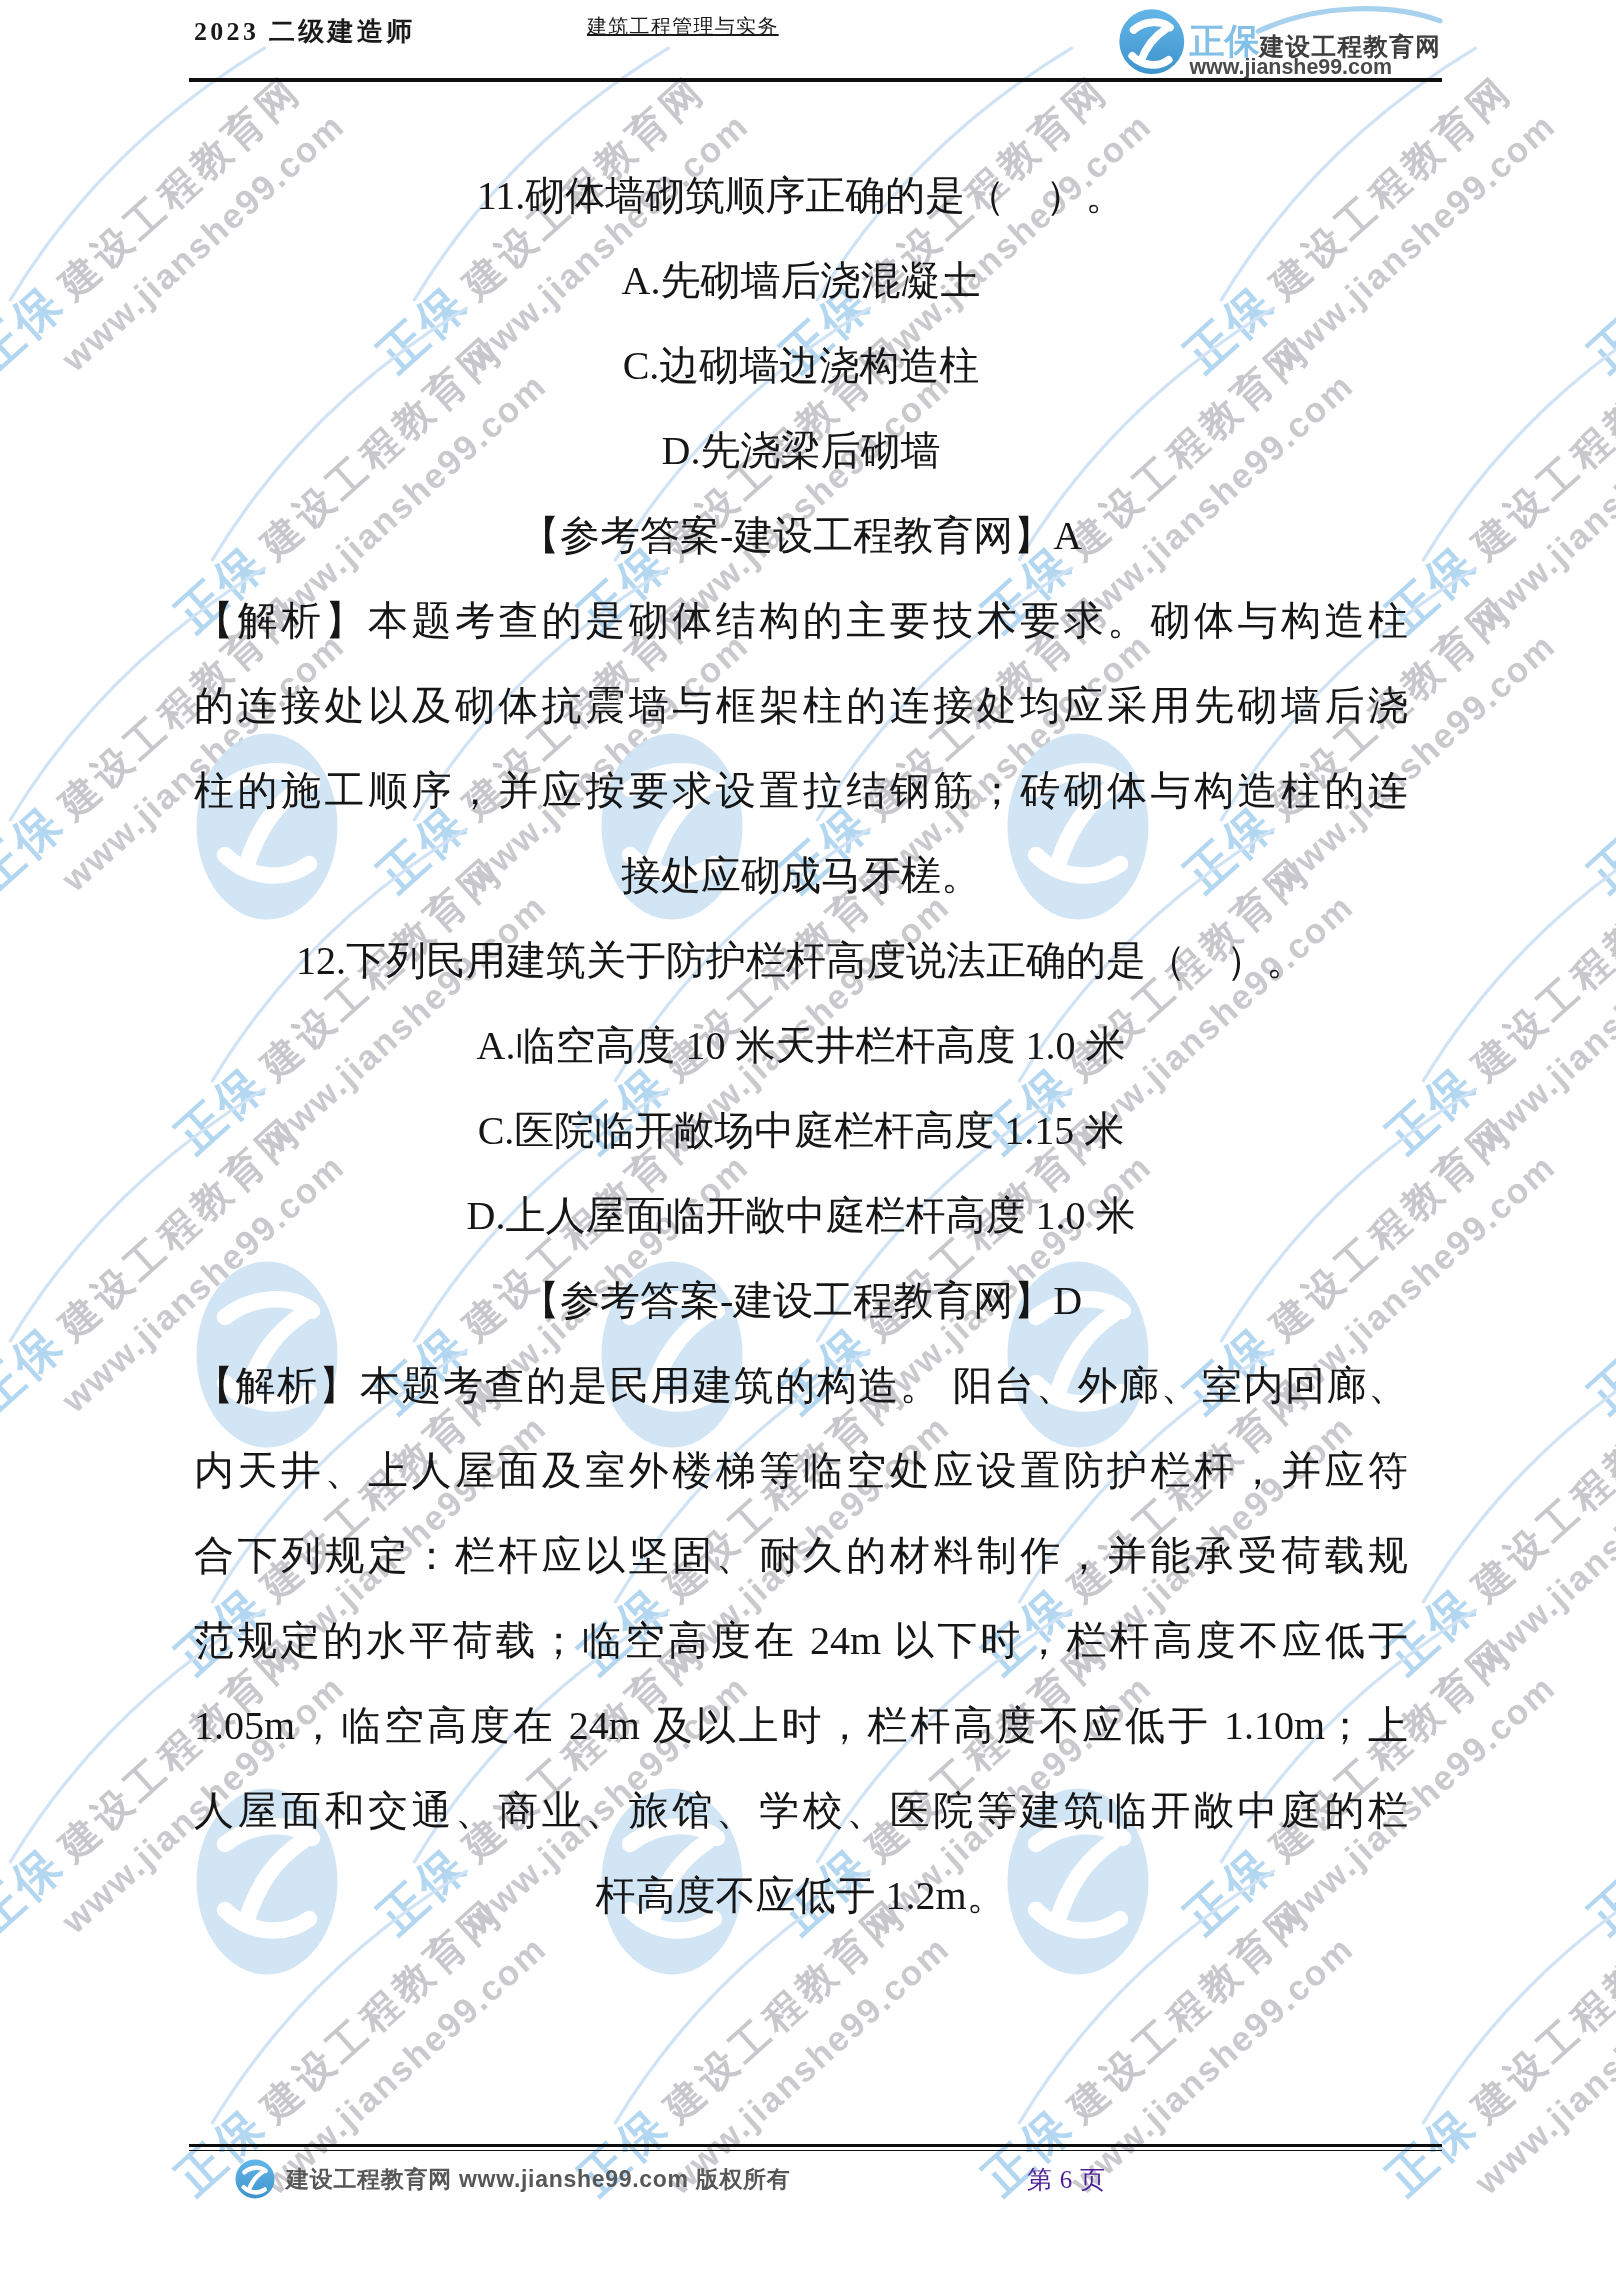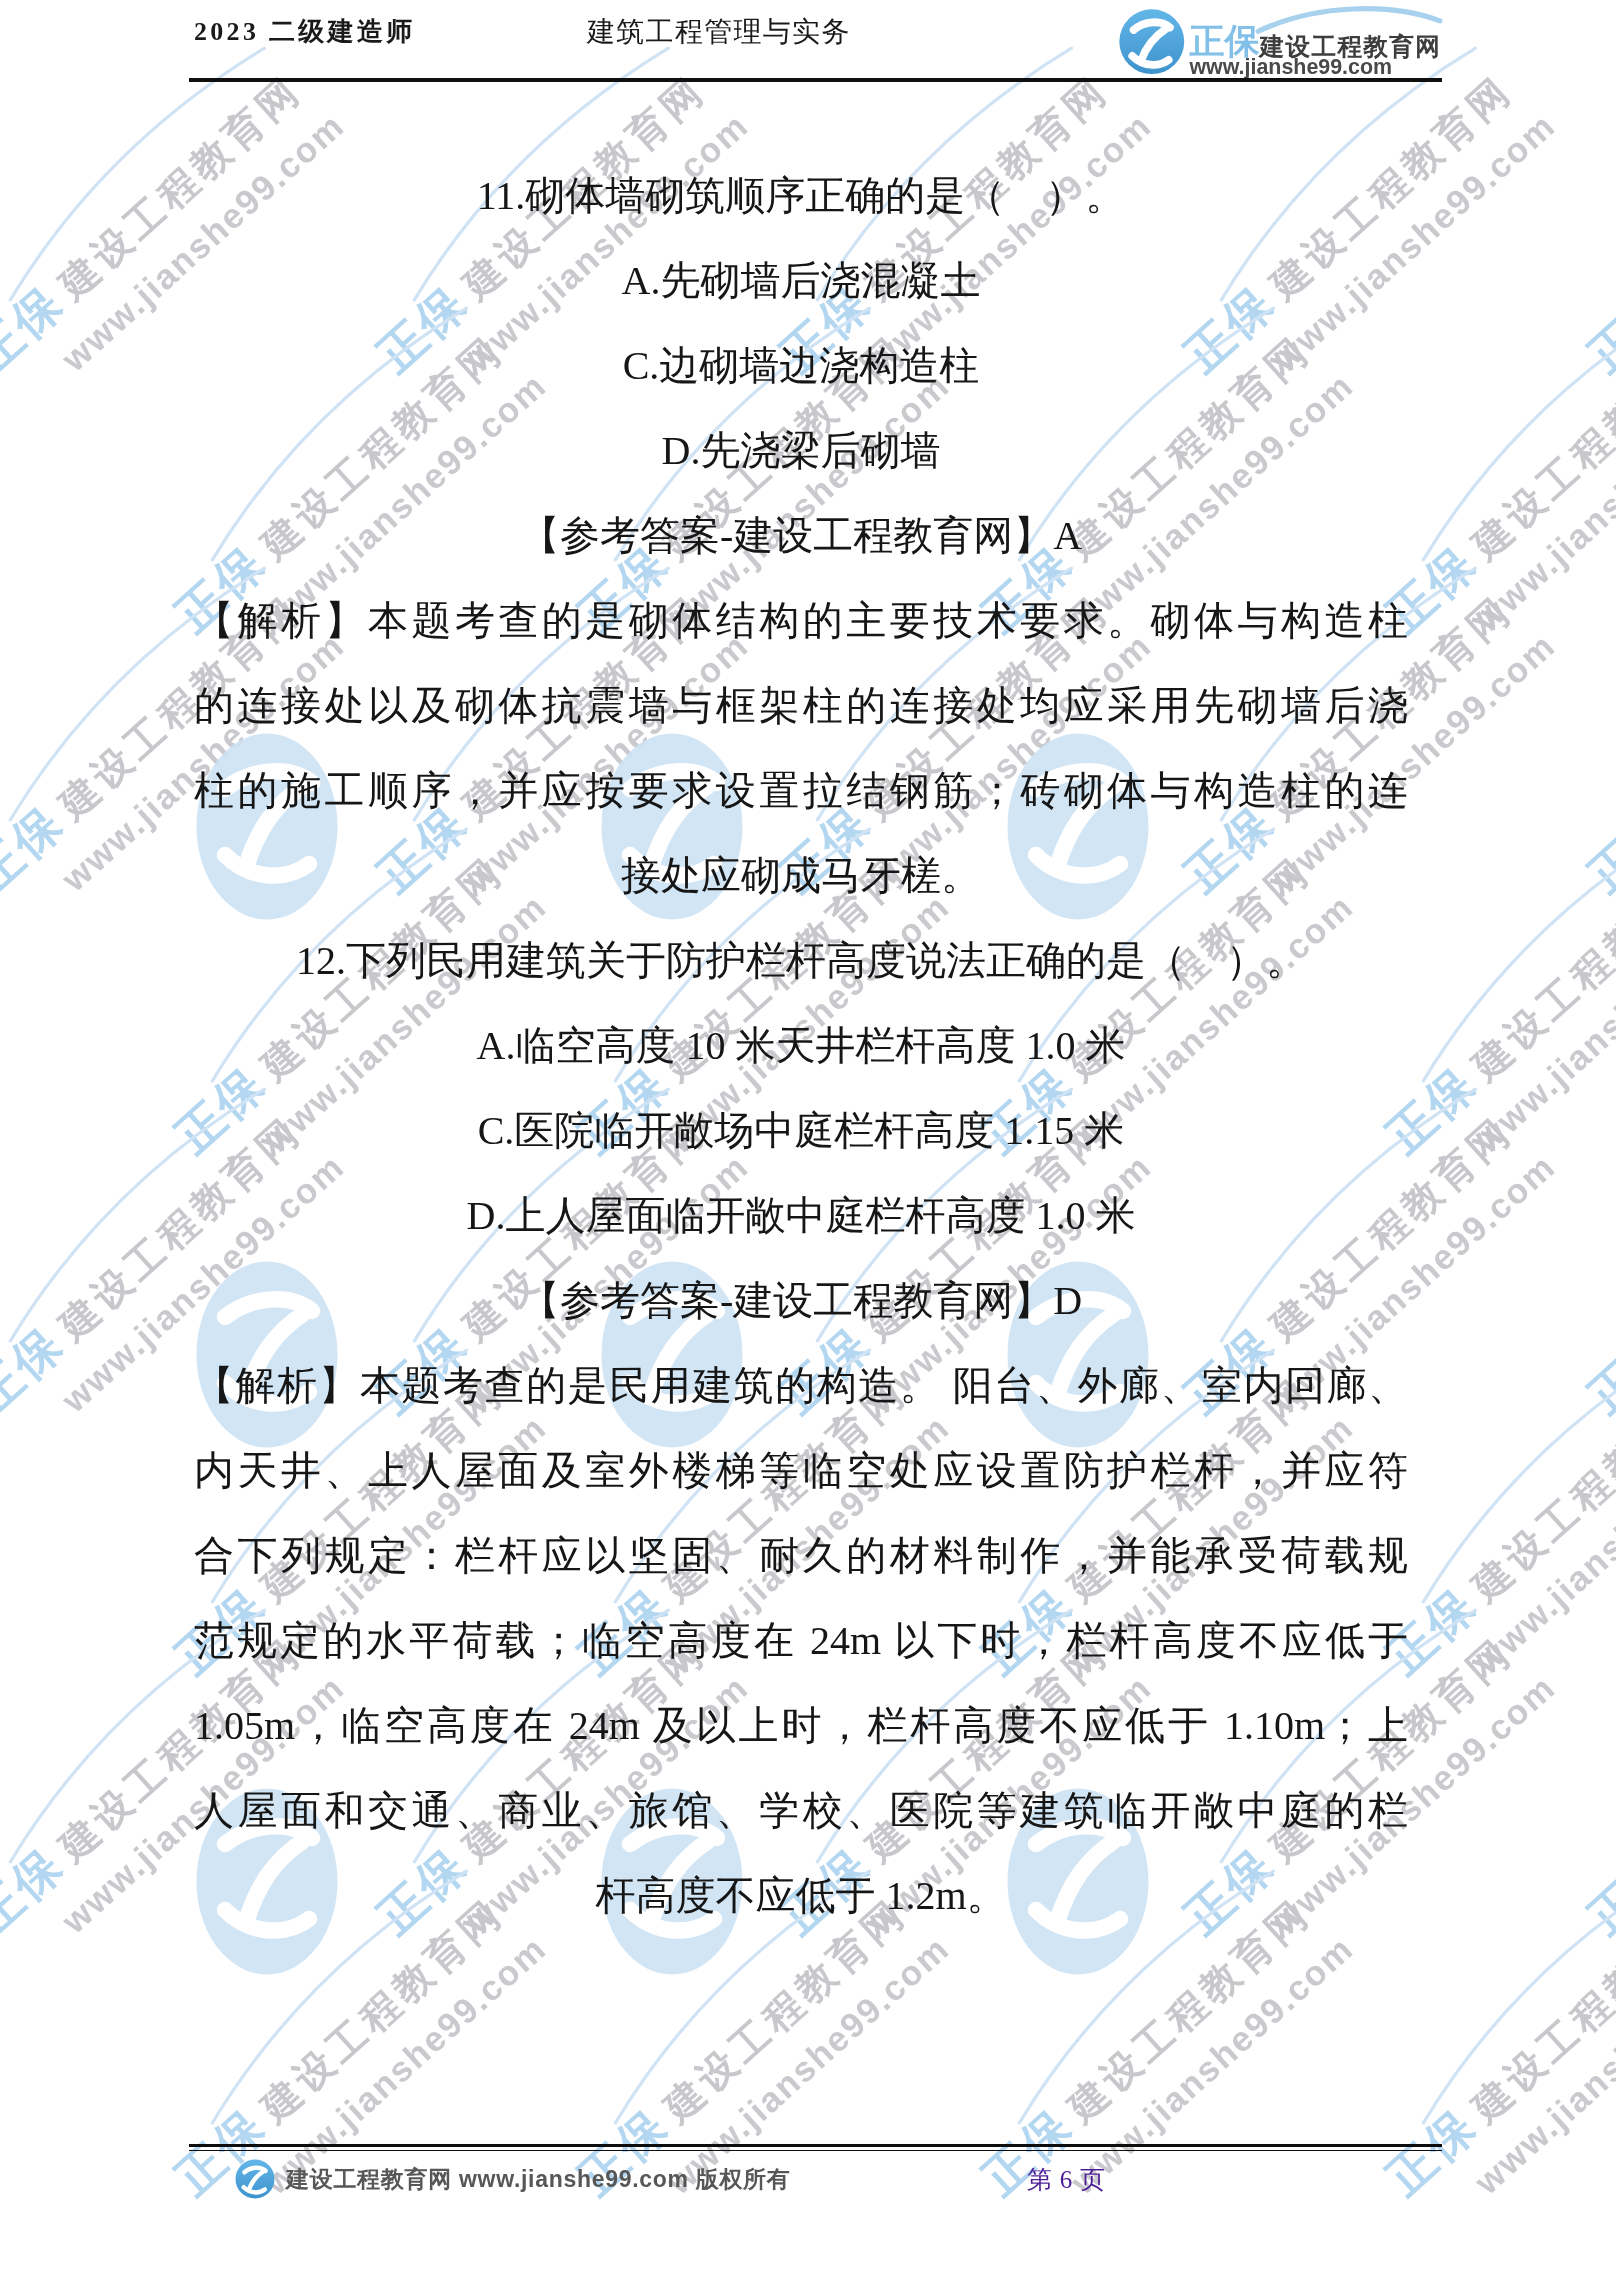--- a/index.html
+++ b/index.html
@@ -5,21 +5,21 @@
   html,body{margin:0;padding:0;background:#ffffff;}
   #page{
     position:relative;width:1616px;height:2284px;background:#ffffff;overflow:hidden;
     font-family:"Liberation Serif","DejaVu Serif",serif;color:#161616;
   }
   .layer-wm{position:absolute;inset:0;z-index:0;pointer-events:none;}
   .layer-content{position:absolute;inset:0;z-index:1;}
 
   
   .hdr-left{position:absolute;left:194px;top:14.3px;font-size:26px;font-weight:700;letter-spacing:3.3px;color:#1a1a1a;white-space:nowrap;}
-  .hdr-center{position:absolute;left:587px;top:13px;font-size:28px;letter-spacing:1.3px;color:#1a1a1a;white-space:nowrap;}
+  .hdr-center{position:absolute;left:587px;top:13px;font-size:20px;letter-spacing:1.3px;color:#1a1a1a;white-space:nowrap;text-decoration:underline;}
   .logo{position:absolute;left:1115px;top:3.9px;width:328px;height:74px;}
   .hdr-rule{position:absolute;left:189px;top:78px;width:1253px;height:3.9px;background:#0f0f0f;}
 
   
   .bodytext{position:absolute;left:194px;top:153px;width:1214px;}
   .ln{
     height:85px;line-height:85px;font-size:40px;color:#161616;
     overflow:visible;white-space:normal;text-align:center;
   }
   .ln.j{text-align:justify;text-align-last:justify;text-justify:inter-character;}

